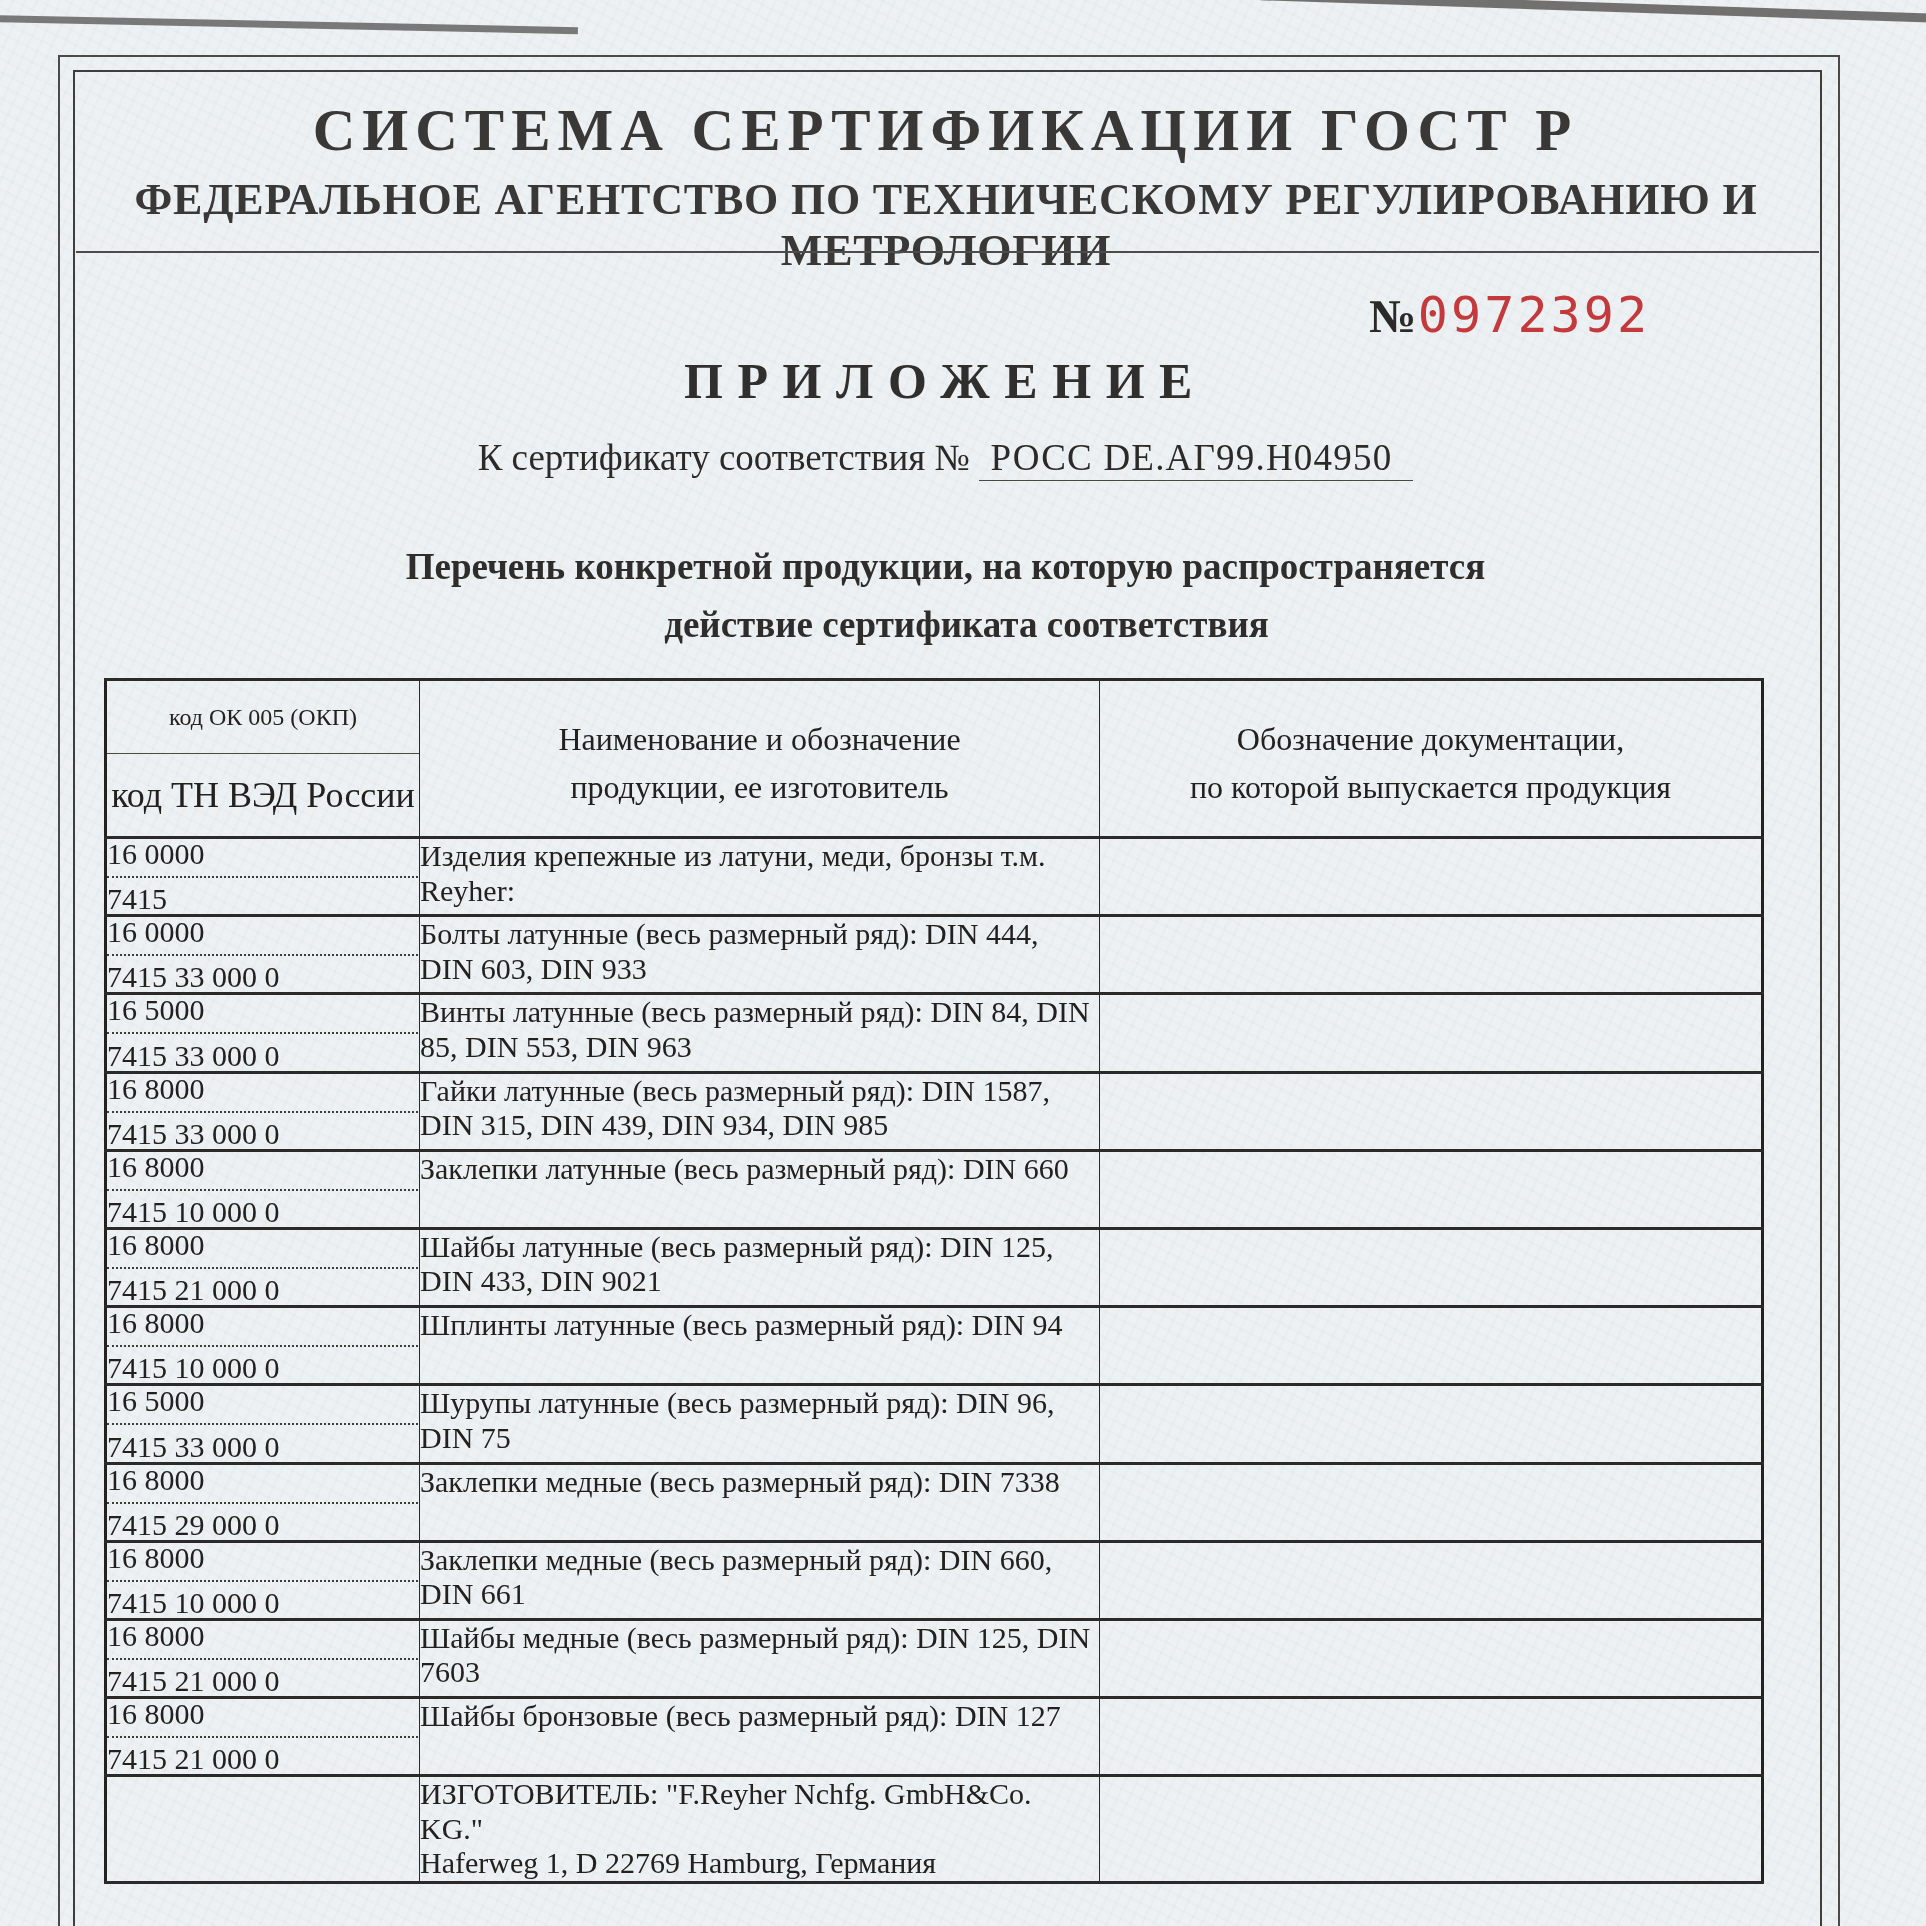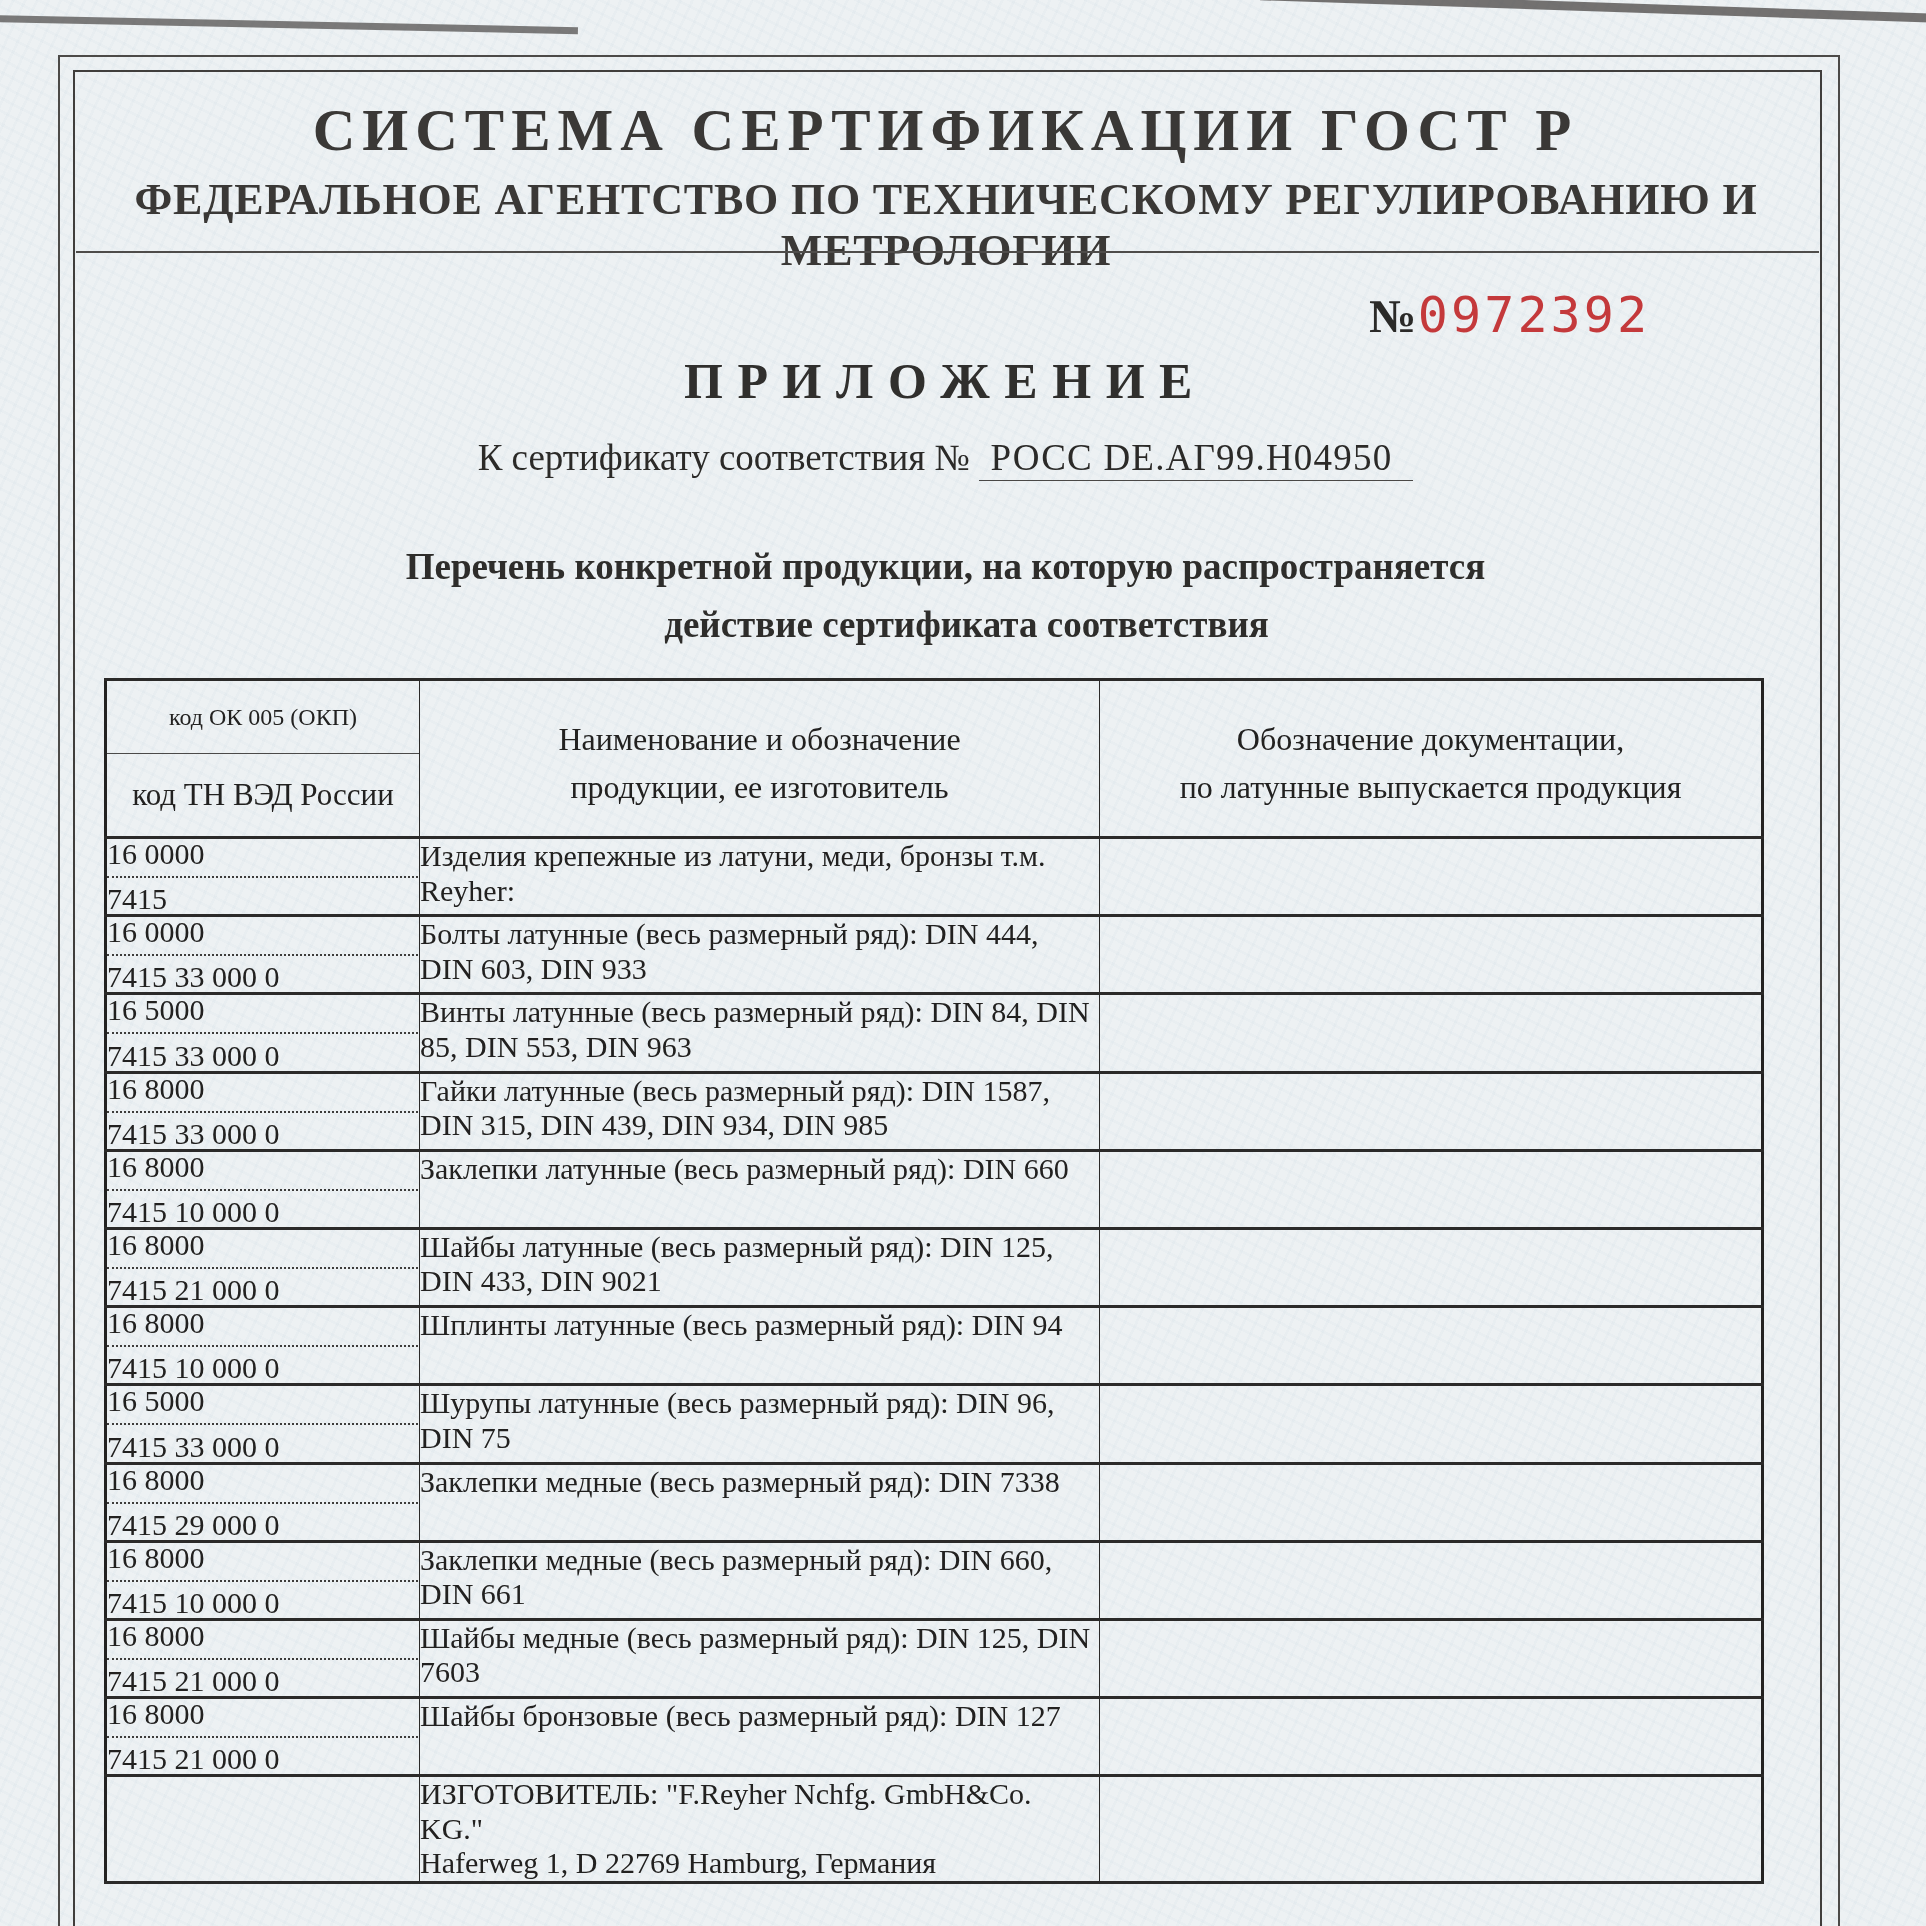--- a/index.html
+++ b/index.html
@@ -35,21 +35,21 @@
   .sub2{position:absolute;left:73px;width:1745px;top:603px;text-align:center;font-size:37px;font-weight:bold;color:#2e2d2b;padding-left:21px;}
   
   table.doc{position:absolute;left:104px;top:678px;width:1657px;border-collapse:collapse;table-layout:fixed;color:#222120;}
   table.doc{border:3.5px solid #232221;}
   table.doc td, table.doc th{border:1.9px solid #2b2a29;border-top-width:3.1px;border-bottom-width:3.1px;vertical-align:top;padding:0;}
   col.w1{width:314px;} col.w2{width:680px;} col.w3{width:663px;}
   thead tr{height:158px;}
   th{font-weight:normal;}
   .h1top{height:72px;display:flex;align-items:center;justify-content:center;font-size:24px;}
   .h1line{border-top:1.5px solid #4b4a49;}
-  .h1bot{height:82px;display:flex;align-items:center;justify-content:center;font-size:31px;}
+  .h1bot{height:82px;display:flex;align-items:center;justify-content:center;font-size:36px;}
   .hmid{display:flex;align-items:center;justify-content:center;height:100%;
         font-size:32px;line-height:1.5;text-align:center;white-space:pre-line;margin-top:34px;}
   tbody tr{height:77px;}
   tbody tr.row-last{height:96px;}
   td.c1{padding:5.4px 9.2px 2.3px 6.2px;}
   .okp,.tnved{font-size:30px;line-height:1.0;}
   .dotline{border-bottom:2.3px dotted #3d3c3b;margin:7px 1.5px 6.2px 0;}
   td.c2{font-size:30px;line-height:1.15;padding:6.2px 23px 3.9px 15.4px;white-space:pre-line;}
   td.c3{padding:3.9px;}
   .ink{position:absolute;left:0;top:0;width:1968px;height:2703px;pointer-events:none;}
@@ -96,21 +96,21 @@
           <div class="h1top">код ОК 005 (ОКП)</div>
           <div class="h1line"></div>
           <div class="h1bot">код ТН ВЭД России</div>
         </th>
         <th>
           <div class="hmid">Наименование и обозначение
 продукции, ее изготовитель</div>
         </th>
         <th>
           <div class="hmid">Обозначение документации,
-по латунные выпускается продукция</div>
+по которой выпускается продукция</div>
         </th>
       </tr>
     </thead>
     <tbody>
         <tr>
           <td class="c1">
             <div class="okp">16 0000</div>
             <div class="dotline"></div>
             <div class="tnved">7415</div>
           </td>

